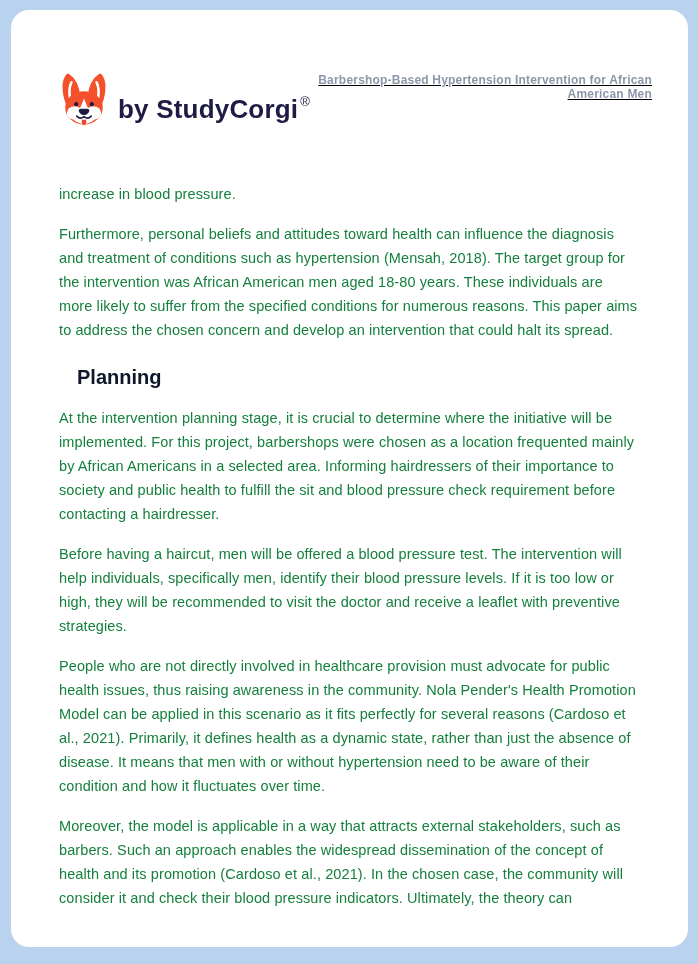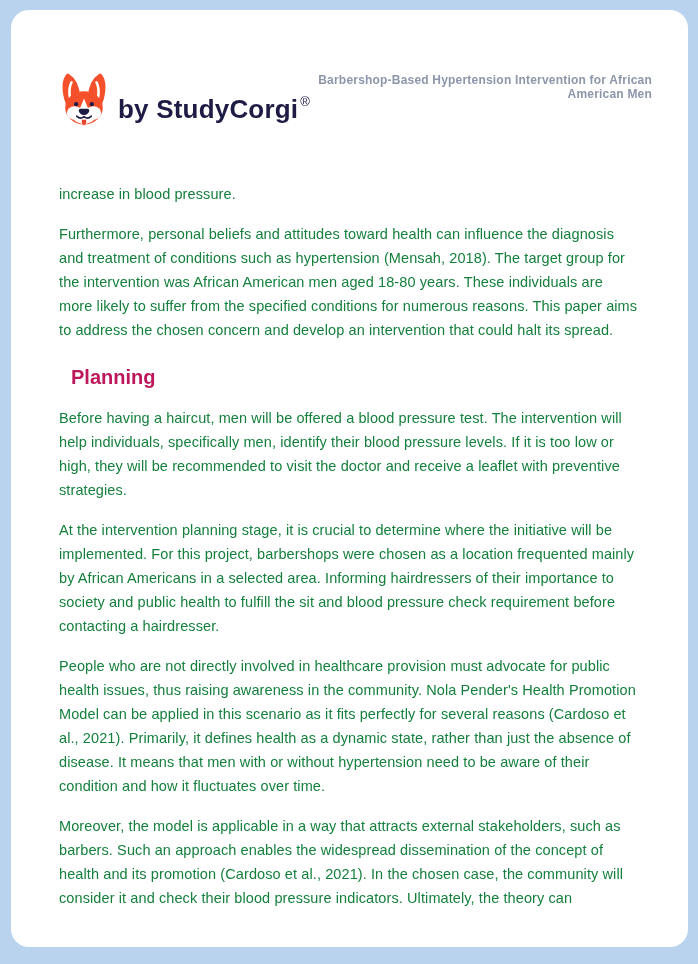--- a/index.html
+++ b/index.html
@@ -55,20 +55,21 @@
   .wordmark sup {
     font-size: 13px;
     font-weight: normal;
     margin-left: 2px;
     vertical-align: 12px;
   }
   .doc-meta {
     width: 348px;
     text-align: right;
     margin-top: 1px;
+    text-decoration: underline;
   }
   .doc-title {
     font-size: 12px;
     font-weight: bold;
     line-height: 14px;
     letter-spacing: 0.2px;
     color: #8d96aa;
   }
   .doc-url {
     display: block;
@@ -86,25 +87,25 @@
     margin: 54px 48px 0 48px;
   }
   .content p {
     margin: 0 0 16px 0;
     font-size: 14.5px;
     line-height: 24px;
     letter-spacing: 0.1px;
     color: #15803d;
   }
   .content h2 {
-    margin: 22px 0 16px 12px;
+    margin: 22px 0 16px 18px;
     font-size: 20px;
     line-height: 26px;
     font-weight: bold;
-    color: #be185d;
+    color: #0f172a;
   }
 </style>
 </head>
 <body>
 
 <div class="card">
 
   <div class="header">
 
     <div class="brand">
@@ -138,19 +139,19 @@
     <div class="doc-meta">
       <div class="doc-title">Barbershop-Based Hypertension Intervention for African American Men</div>
     </div>
 
   </div>
 
   <div class="content">
     <p>increase in blood pressure.</p>
     <p>Furthermore, personal beliefs and attitudes toward health can influence the diagnosis and treatment of conditions such as hypertension (Mensah, 2018). The target group for the intervention was African American men aged 18-80 years. These individuals are more likely to suffer from the specified conditions for numerous reasons. This paper aims to address the chosen concern and develop an intervention that could halt its spread.</p>
     <h2>Planning</h2>
+    <p>At the intervention planning stage, it is crucial to determine where the initiative will be implemented. For this project, barbershops were chosen as a location frequented mainly by African Americans in a selected area. Informing hairdressers of their importance to society and public health to fulfill the sit and blood pressure check requirement before contacting a hairdresser.</p>
     <p>Before having a haircut, men will be offered a blood pressure test. The intervention will help individuals, specifically men, identify their blood pressure levels. If it is too low or high, they will be recommended to visit the doctor and receive a leaflet with preventive strategies.</p>
-    <p>At the intervention planning stage, it is crucial to determine where the initiative will be implemented. For this project, barbershops were chosen as a location frequented mainly by African Americans in a selected area. Informing hairdressers of their importance to society and public health to fulfill the sit and blood pressure check requirement before contacting a hairdresser.</p>
     <p>People who are not directly involved in healthcare provision must advocate for public health issues, thus raising awareness in the community. Nola Pender's Health Promotion Model can be applied in this scenario as it fits perfectly for several reasons (Cardoso et al., 2021). Primarily, it defines health as a dynamic state, rather than just the absence of disease. It means that men with or without hypertension need to be aware of their condition and how it fluctuates over time.</p>
     <p>Moreover, the model is applicable in a way that attracts external stakeholders, such as barbers. Such an approach enables the widespread dissemination of the concept of health and its promotion (Cardoso et al., 2021). In the chosen case, the community will consider it and check their blood pressure indicators. Ultimately, the theory can</p>
   </div>
 
 </div>
 
 </body></html>

